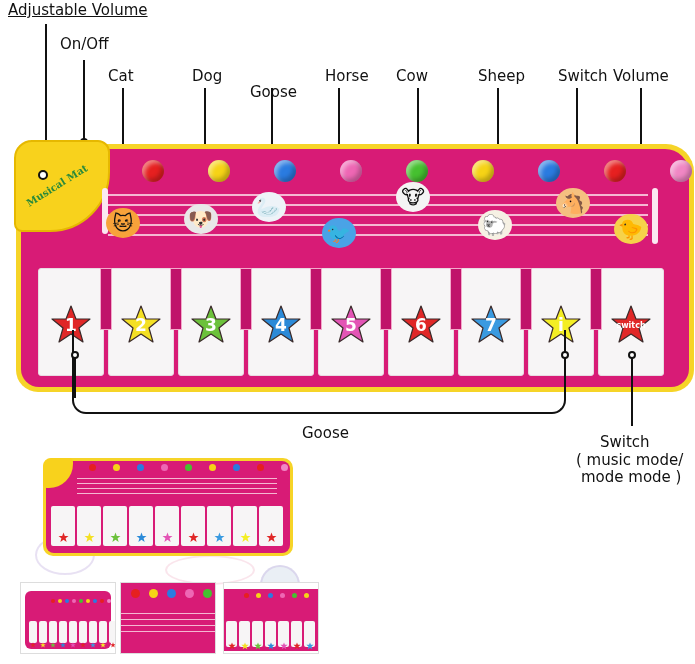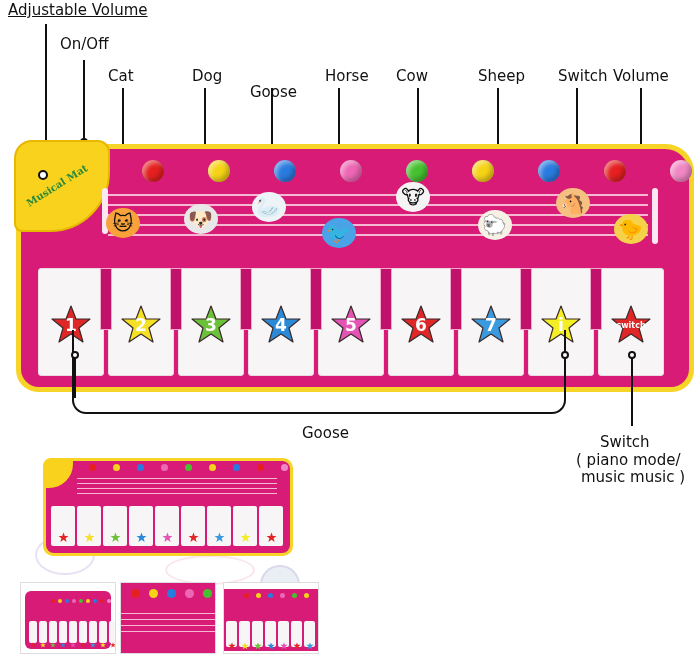--- a/index.html
+++ b/index.html
@@ -154,22 +154,22 @@
 <div class="bracket"></div>
 <div class="ring" style="left:71px;top:351px;"></div>
 <div class="ring" style="left:561px;top:351px;"></div>
 <div class="vline" style="left:74px;top:358px;height:40px;"></div>
 <div class="vline" style="left:564px;top:358px;height:40px;"></div>
 <div class="label" style="left:302px;top:426px;">Goose</div>
 
 <div class="ring" style="left:628px;top:351px;"></div>
 <div class="vline" style="left:631px;top:358px;height:68px;"></div>
 <div class="label" style="left:600px;top:435px;">Switch</div>
-<div class="label" style="left:576px;top:453px;">( piano mode/</div>
-<div class="label" style="left:581px;top:470px;">music music )</div>
+<div class="label" style="left:576px;top:453px;">( music mode/</div>
+<div class="label" style="left:581px;top:470px;">mode mode )</div>
 
 <div class="swirl" style="left:35px;top:535px;width:60px;height:40px;"></div>
 <div class="swirl" style="left:165px;top:555px;width:90px;height:30px;border-color:rgba(240,180,200,0.35);"></div>
 <div class="swirl" style="left:260px;top:565px;width:40px;height:40px;background:rgba(170,190,215,0.25);"></div>
 
 <div class="thumb-main">
   <div class="inner"></div>
   <div id="mini">
       <div style="position: absolute; left: 0px; top: 0px; width: 30px; height: 30px; background: rgb(248, 210, 28); border-radius: 8px 4px 24px;"></div>
       <div class="mini-ball" style="left: 46px; top: 6px; width: 7px; height: 7px; background: rgb(230, 32, 32);"></div>

